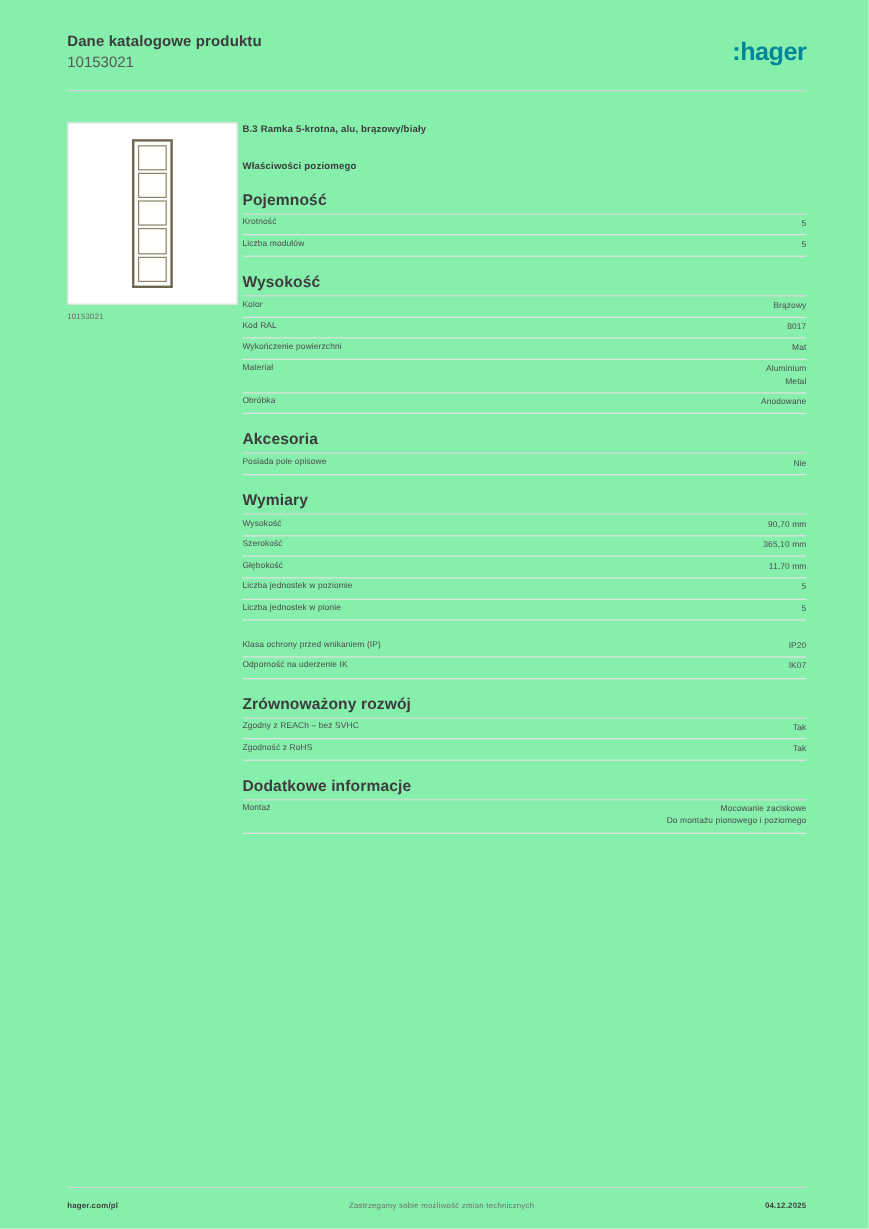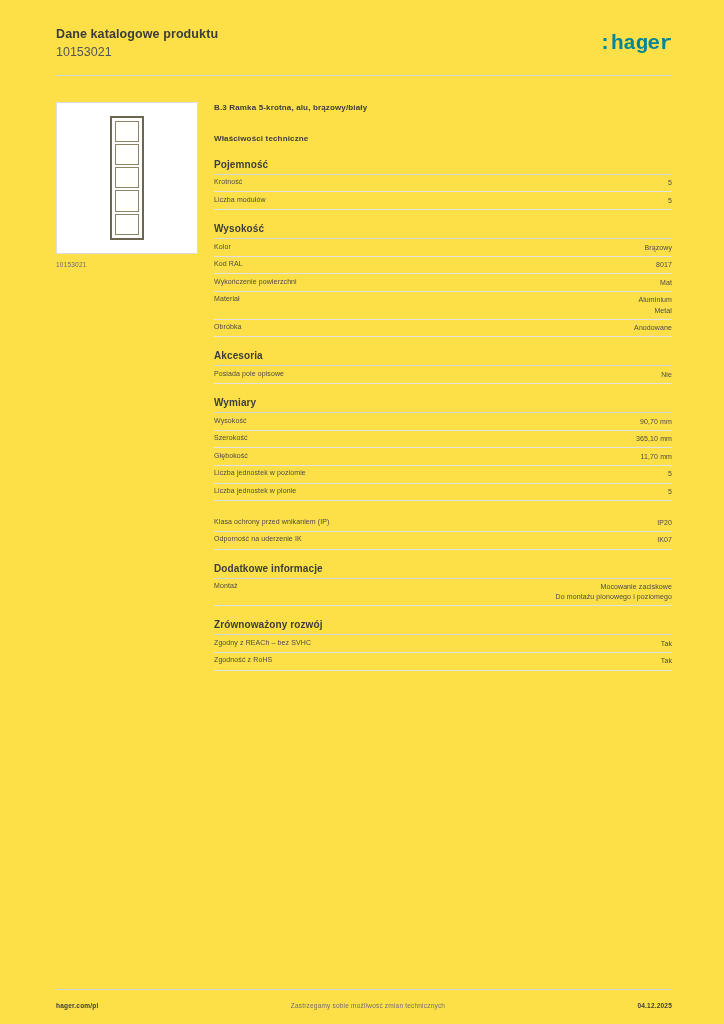--- a/index.html
+++ b/index.html
@@ -7,21 +7,21 @@
     width: 724px;
     height: 1024px;
     background: #ffffff;
     font-family: "Liberation Sans", sans-serif;
     color: #3c3c3c;
   }
   .page {
     position: relative;
     width: 724px;
     height: 1024px;
-    background: #fde047;
+    background: #86efac;
     padding: 0;
   }
 
   
   .header {
     display: flex;
     justify-content: space-between;
     align-items: flex-start;
     padding: 24px 52px 0 56px;
   }
@@ -39,32 +39,31 @@
     color: #555;
     line-height: 1.35;
     margin-top: 1px;
   }
   .logo {
     font-size: 21px;
     font-weight: bold;
     color: #00859b;
     letter-spacing: -0.4px;
     padding-top: 8px;
-    font-family: Liberation Mono, monospace;
   }
   .header-rule {
     margin: 14px 52px 0 56px;
     border-top: 1px solid #d4d4d4;
   }
 
   
   .body {
     display: flex;
     padding: 26px 52px 0 56px;
-    gap: 16px;
+    gap: 4px;
   }
 
   
   .img-col { width: 142px; flex: 0 0 142px; }
   .img-frame {
     width: 142px;
     height: 152px;
     border: 1px solid #dcdcdc;
     display: flex;
     align-items: center;
@@ -105,21 +104,21 @@
   }
   .section-main-title {
     font-size: 8px;
     font-weight: bold;
     color: #3c3c3c;
     letter-spacing: 0.15px;
     margin-bottom: 16px;
   }
   .group { margin-bottom: 13px; }
   .group-title {
-    font-size: 10px;
+    font-size: 13px;
     font-weight: bold;
     color: #3c3c3c;
     letter-spacing: 0.1px;
     padding-bottom: 4px;
     border-bottom: 1px solid #d9d9d9;
     margin-bottom: 0;
   }
   .row {
     display: flex;
     justify-content: space-between;
@@ -181,21 +180,21 @@
           <div class="frame-cell"></div>
           <div class="frame-cell"></div>
           <div class="frame-cell"></div>
         </div>
       </div>
       <div class="img-caption">10153021</div>
     </div>
 
     <div class="spec-col">
       <div class="product-name">B.3 Ramka 5-krotna, alu, brązowy/biały</div>
-      <div class="section-main-title">Właściwości techniczne</div>
+      <div class="section-main-title">Właściwości poziomego</div>
       <div id="groups-container">
           <div class="group">
             <div class="group-title">Pojemność</div>
             <div class="row">
               <div class="label">Krotność</div>
               <div class="value">5</div>
             </div>
             <div class="row">
               <div class="label">Liczba modułów</div>
               <div class="value">5</div>
@@ -259,36 +258,36 @@
             <div class="row">
               <div class="label">Klasa ochrony przed wnikaniem (IP)</div>
               <div class="value">IP20</div>
             </div>
             <div class="row">
               <div class="label">Odporność na uderzenie IK</div>
               <div class="value">IK07</div>
             </div>
           </div>
           <div class="group">
+            <div class="group-title">Zrównoważony rozwój</div>
+            <div class="row">
+              <div class="label">Zgodny z REACh – bez SVHC</div>
+              <div class="value">Tak</div>
+            </div>
+            <div class="row">
+              <div class="label">Zgodność z RoHS</div>
+              <div class="value">Tak</div>
+            </div>
+          </div>
+          <div class="group">
             <div class="group-title">Dodatkowe informacje</div>
             <div class="row">
               <div class="label">Montaż</div>
               <div class="value">Mocowanie zaciskowe
 Do montażu pionowego i poziomego</div>
-            </div>
-          </div>
-          <div class="group">
-            <div class="group-title">Zrównoważony rozwój</div>
-            <div class="row">
-              <div class="label">Zgodny z REACh – bez SVHC</div>
-              <div class="value">Tak</div>
-            </div>
-            <div class="row">
-              <div class="label">Zgodność z RoHS</div>
-              <div class="value">Tak</div>
             </div>
           </div>
         </div>
     </div>
   </div>
 
   <div class="footer-rule"></div>
   <div class="footer">
     <div class="left">hager.com/pl</div>
     <div class="center">Zastrzegamy sobie możliwość zmian technicznych</div>

